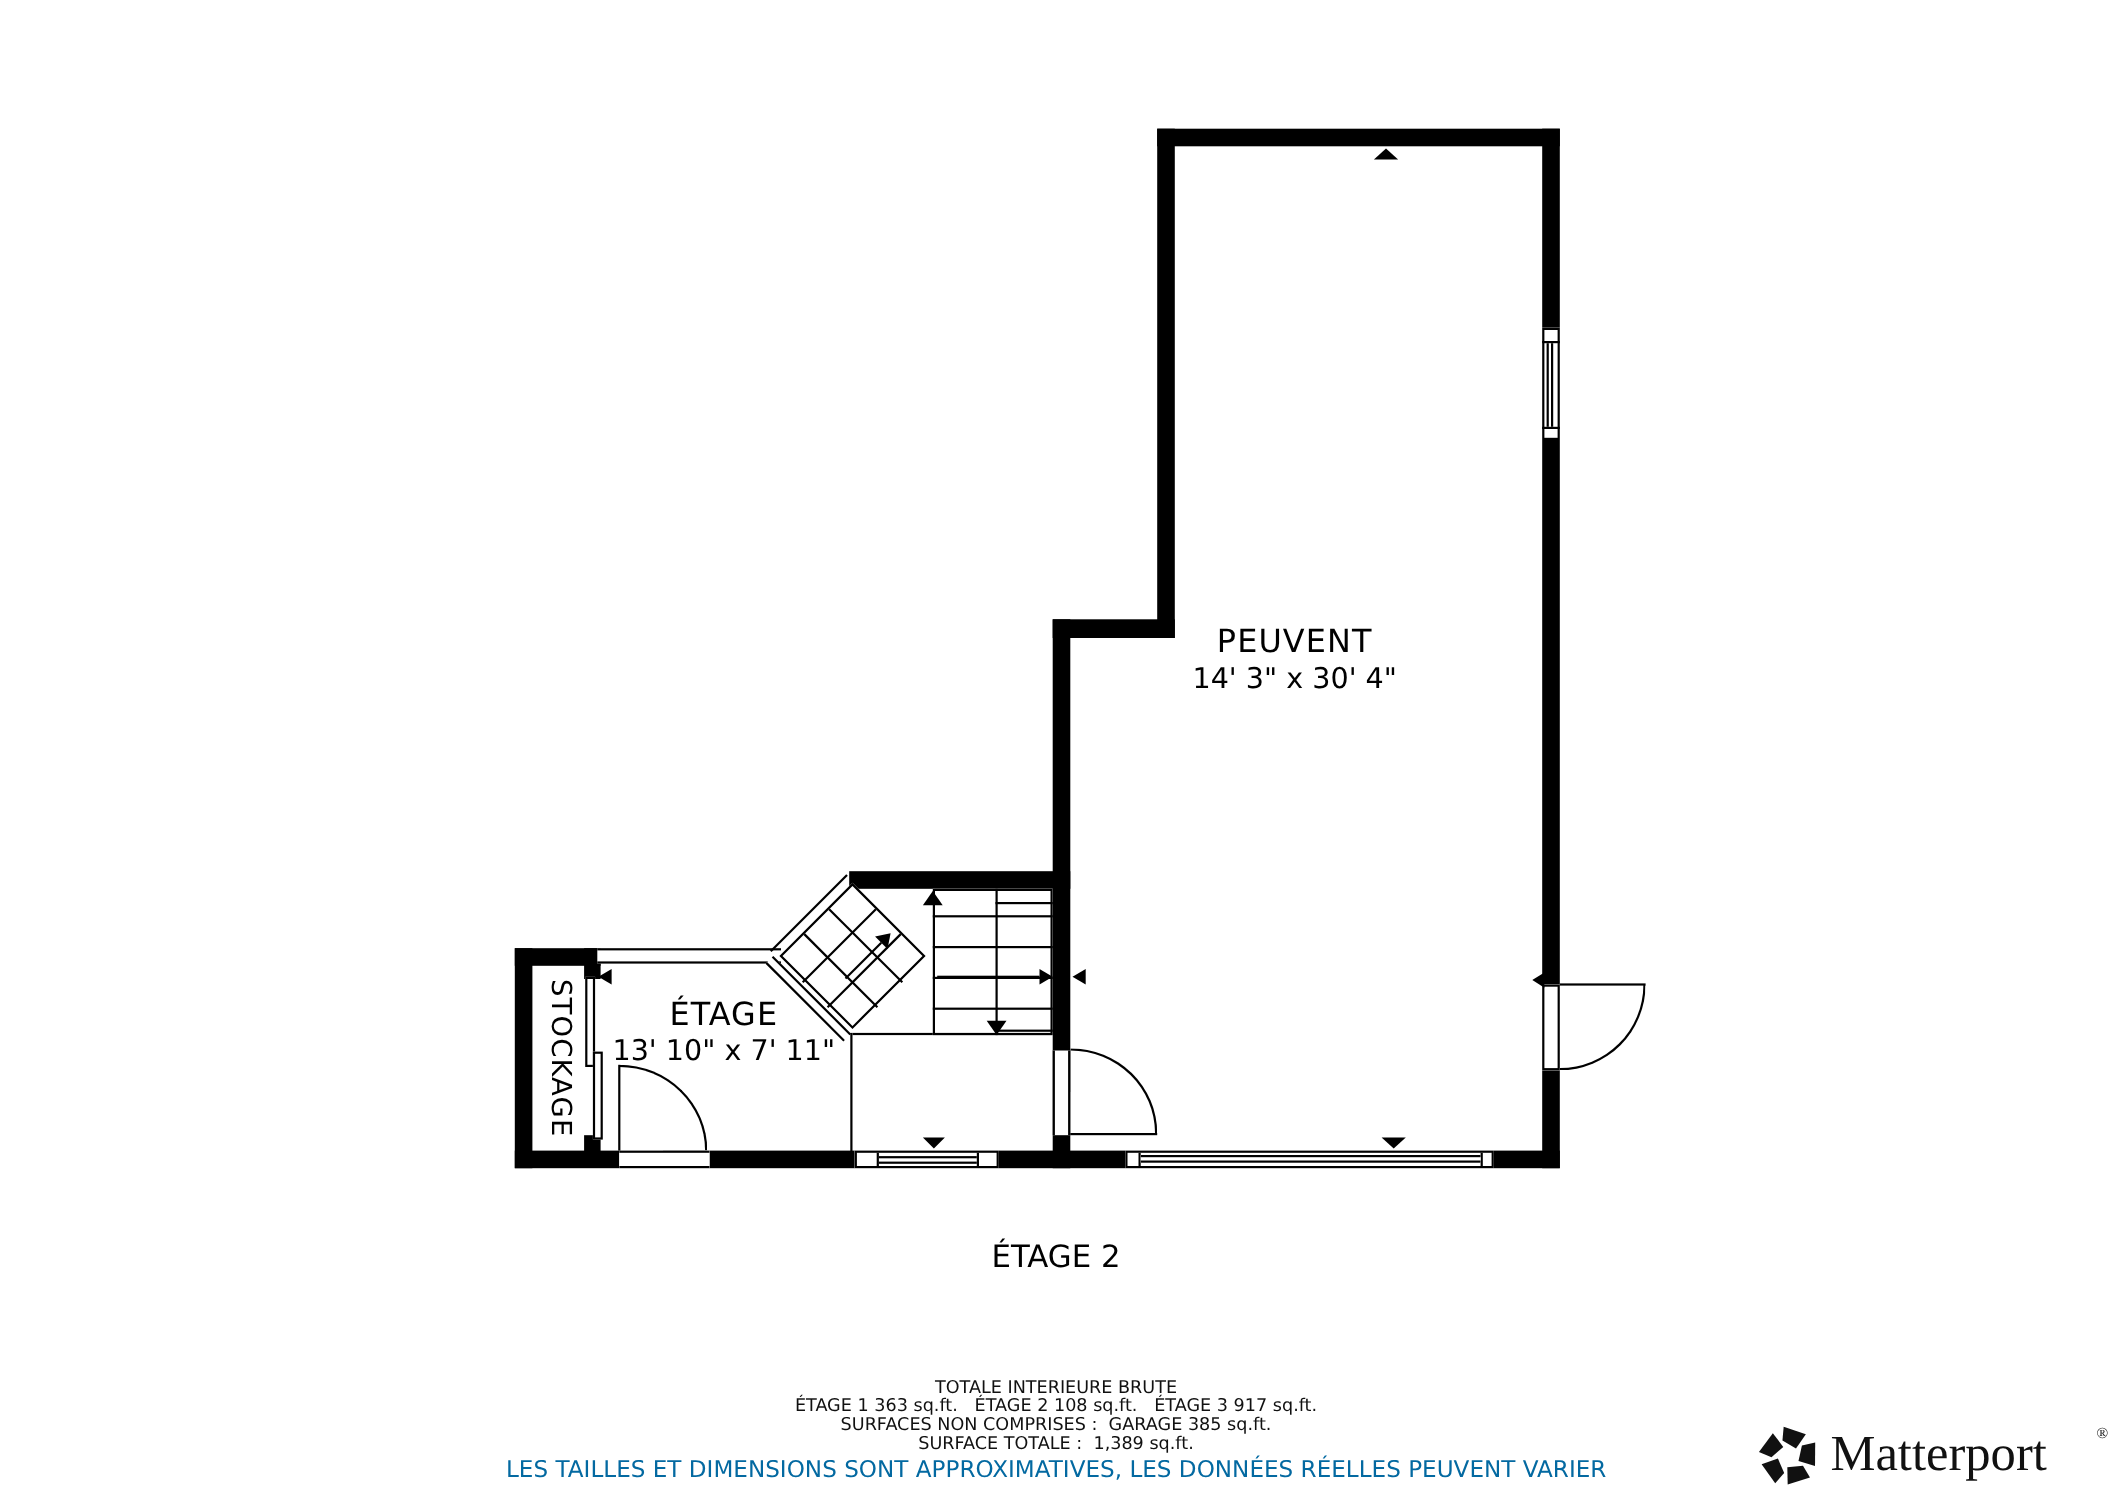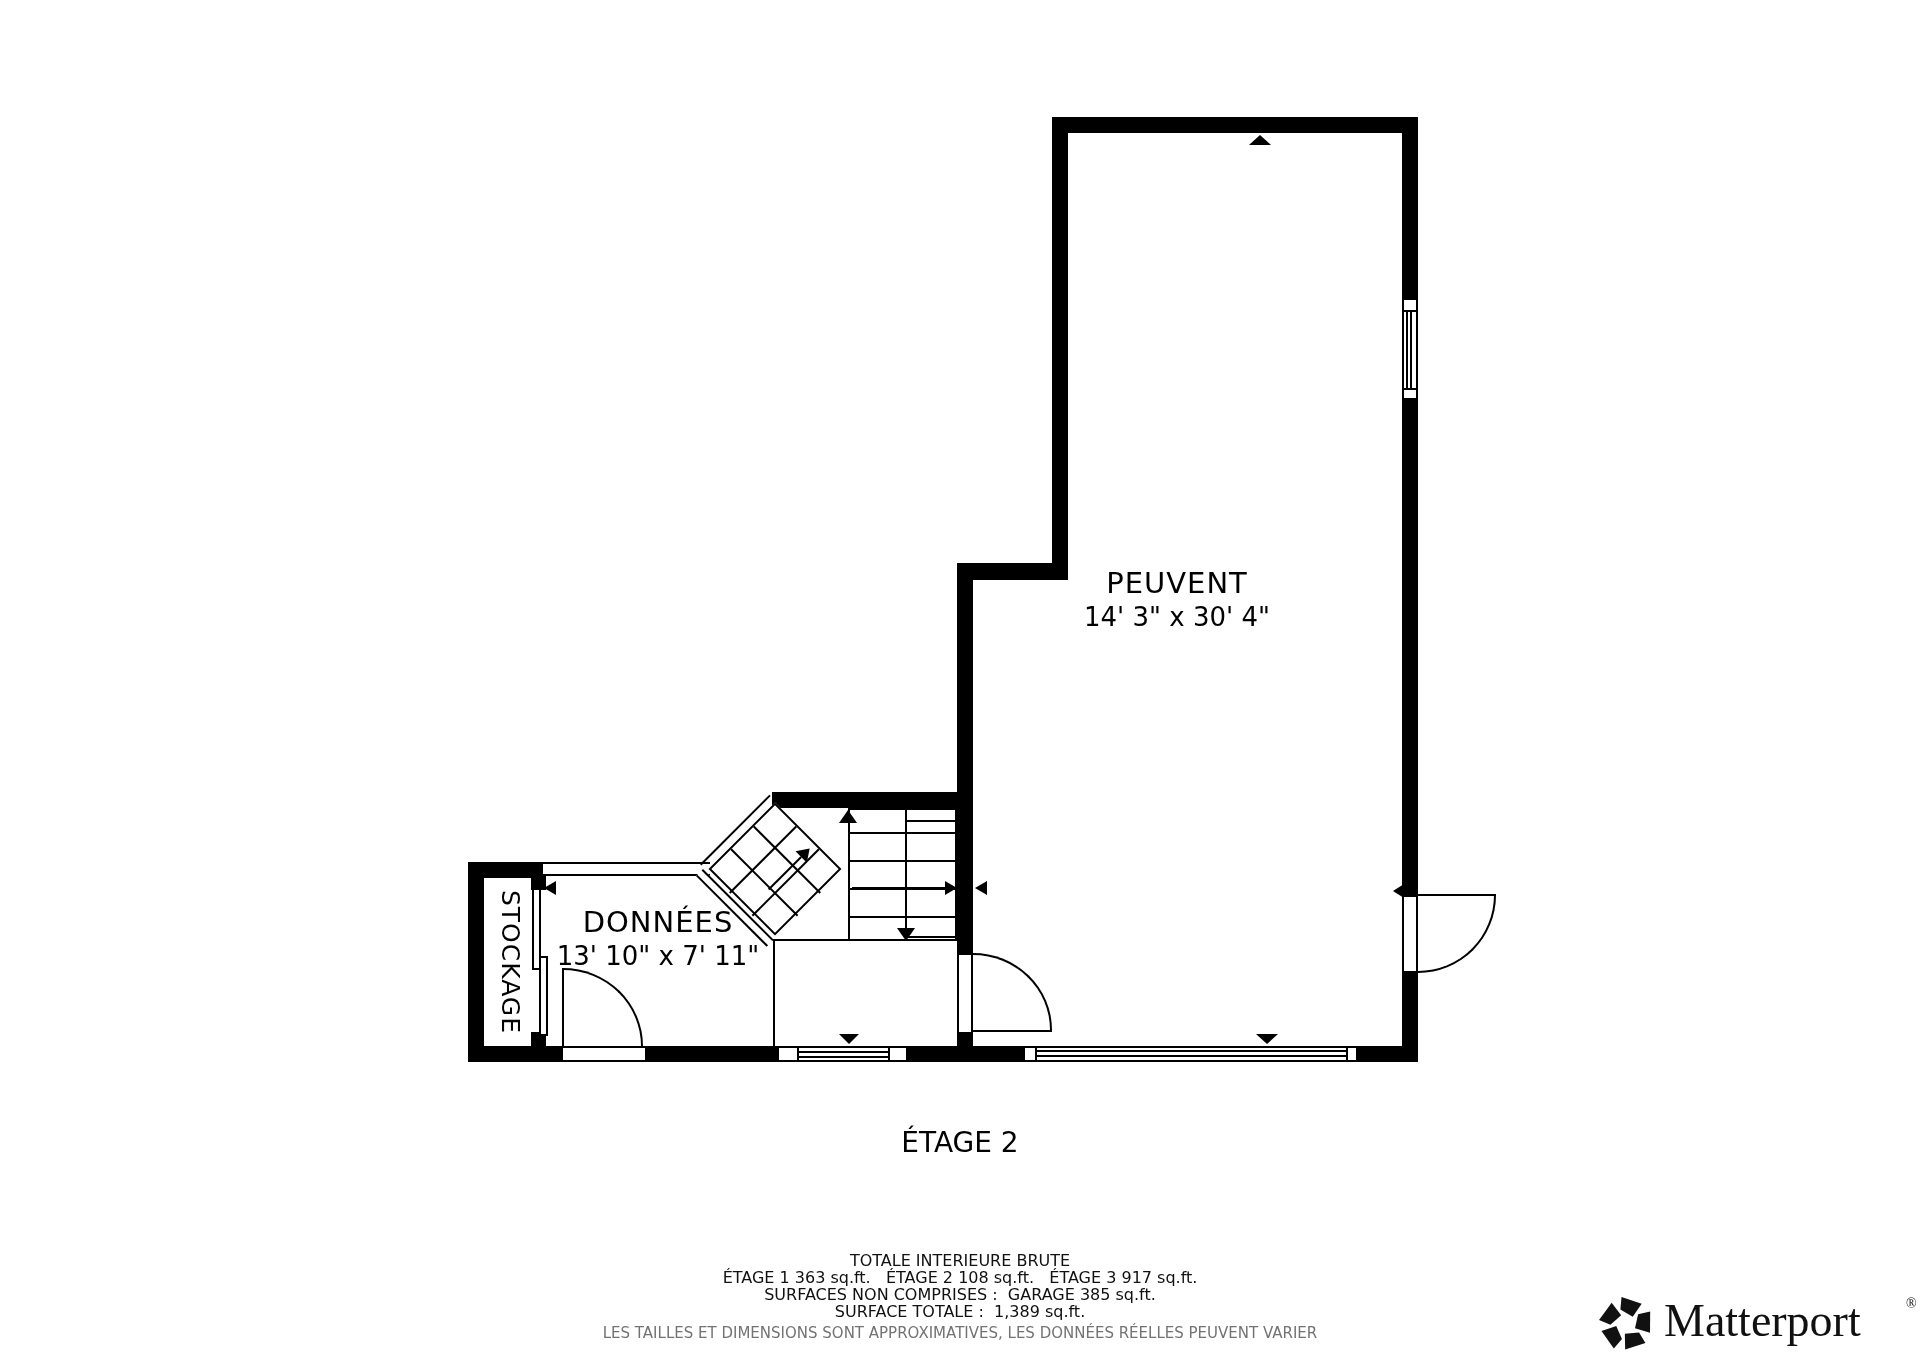--- a/index.html
+++ b/index.html
@@ -99,31 +99,31 @@
   <div class="open" style="left:1037px;top:1050px;width:309px;height:7px;border-top:2px solid #000;border-bottom:2px solid #000;"></div>
   <div class="tri" style="left:1256px;top:1034px;border-left:11px solid transparent;border-right:11px solid transparent;border-top:10px solid #000;"></div>
   <div class="tri" style="left:1249px;top:135px;border-left:11px solid transparent;border-right:11px solid transparent;border-bottom:10px solid #000;"></div>
 
   <div class="open" style="left:532px;top:888px;width:9px;height:82px;border:2px solid #000;"></div>
   <div class="open" style="left:539px;top:956px;width:9px;height:80px;border:2px solid #000;"></div>
   <div class="tri" style="left:544px;top:881px;border-top:7px solid transparent;border-bottom:7px solid transparent;border-right:12px solid #000;"></div>
 
   <div class="lbl room-name" style="left:1027px;top:566px;width:300px;">PEUVENT</div>
   <div class="lbl room-dims" style="left:1027px;top:602px;width:300px;">14' 3" x 30' 4"</div>
-  <div class="lbl room-name" style="left:508px;top:905px;width:300px;">DONNÉES</div>
+  <div class="lbl room-name" style="left:508px;top:905px;width:300px;">ÉTAGE</div>
   <div class="lbl room-dims" style="left:508px;top:941px;width:300px;">13' 10" x 7' 11"</div>
   <div class="lbl" style="left:424px;top:946px;width:170px;height:32px;font-size:25px;letter-spacing:1px;transform:rotate(90deg);">STOCKAGE</div>
 
   <div class="lbl" style="left:760px;top:1126px;width:400px;font-size:28px;">ÉTAGE 2</div>
 
   <div class="footer-line" style="top:1251px;">TOTALE INTERIEURE BRUTE</div>
   <div class="footer-line" style="top:1268px;">ÉTAGE 1 363 sq.ft.   ÉTAGE 2 108 sq.ft.   ÉTAGE 3 917 sq.ft.</div>
   <div class="footer-line" style="top:1285px;">SURFACES NON COMPRISES :  GARAGE 385 sq.ft.</div>
   <div class="footer-line" style="top:1302px;">SURFACE TOTALE :  1,389 sq.ft.</div>
-  <div class="footer-line" style="top:1324px;font-size:15px;color:#737373;">LES TAILLES ET DIMENSIONS SONT APPROXIMATIVES, LES DONNÉES RÉELLES PEUVENT VARIER</div>
+  <div class="footer-line" style="top:1324px;font-size:21px;color:#0369a1;">LES TAILLES ET DIMENSIONS SONT APPROXIMATIVES, LES DONNÉES RÉELLES PEUVENT VARIER</div>
 
   <div class="abs" style="left:1598px;top:1294px;width:320px;height:60px;text-decoration:underline;">
     <span style="position:absolute;left:0;top:2px;width:56px;height:56px;">
       <svg viewBox="0 0 100 100" width="56" height="56" aria-hidden="true">
         <g fill="#111">
           <g transform="rotate(0 50 50)">
               <path d="M42 2 L78 14 L62 37 L40 24 Z"></path>
             </g>
           <g transform="rotate(72 50 50)">
               <path d="M42 2 L78 14 L62 37 L40 24 Z"></path>

